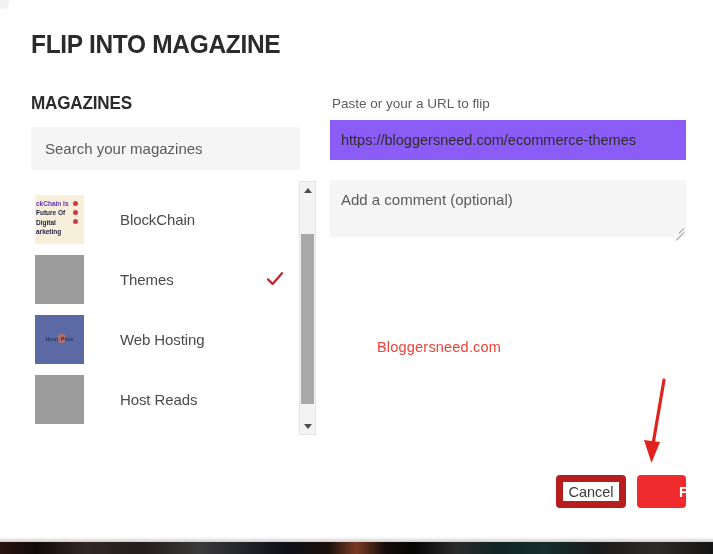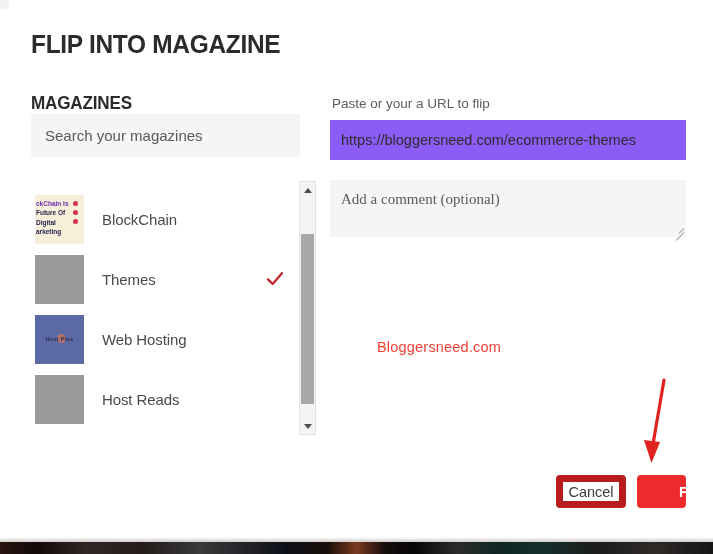--- a/index.html
+++ b/index.html
@@ -50,21 +50,21 @@
     font-weight: bold;
     color: #2b2b2b;
     letter-spacing: -0.2px;
     transform: scaleX(0.95);
     transform-origin: left center;
     white-space: nowrap;
   }
 
   .search-box {
     position: absolute;
-    left: 31px; top: 114px;
+    left: 31px; top: 127px;
     width: 269px; height: 43px;
     background: #f5f5f5;
     border: none;
     outline: none;
     padding: 0 14px;
     font-family: "Liberation Sans", sans-serif;
     font-size: 15px;
     color: #5a5a5a;
   }
   .search-box::placeholder { color: #5a5a5a; opacity: 1; }
@@ -82,20 +82,21 @@
     left: 0; top: -46px;
     width: 269px;
   }
 
   .mag-item {
     position: relative;
     display: flex;
     align-items: center;
     height: 60px;
     padding-left: 4px;
+    gap: 18px;
   }
 
   .mag-thumb {
     width: 49px; height: 49px;
     flex: 0 0 49px;
     background: #9b9b9b;
     position: relative;
     overflow: hidden;
   }
 
@@ -218,21 +219,21 @@
 
   .comment-box {
     position: absolute;
     left: 330px; top: 180px;
     width: 356px; height: 57px;
     background: #f5f5f5;
     border: none;
     outline: none;
     resize: none;
     padding: 11px 11px;
-    font-family: Liberation Serif, serif;
+    font-family: Liberation Sans, sans-serif;
     font-size: 15px;
     color: #5a5a5a;
     overflow: hidden;
   }
   .comment-box::placeholder { color: #5a5a5a; opacity: 1; }
 
   .resize-grip {
     position: absolute;
     left: 672px; top: 223px;
     width: 12px; height: 12px;

